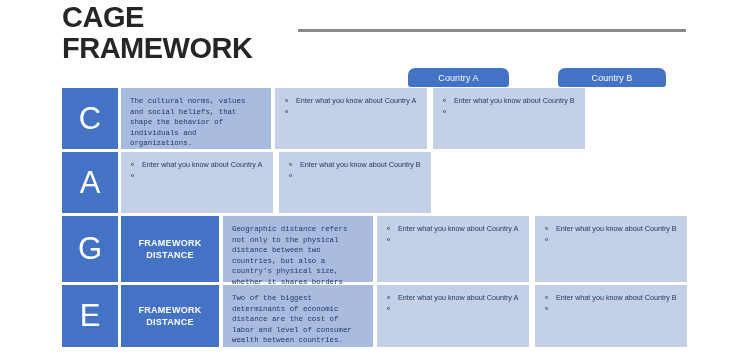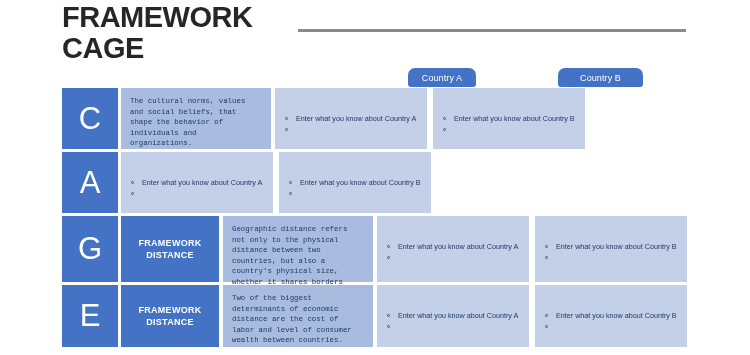--- a/index.html
+++ b/index.html
@@ -47,22 +47,22 @@
     height: 19px;
     background: #4472c4;
     border-radius: 7px 7px 3px 3px;
     color: #ffffff;
     font-size: 9px;
     display: flex;
     align-items: center;
     justify-content: center;
     letter-spacing: 0.1px;
   }
-  #tab-country-a { left: 408px; top: 68px; width: 68px; }
-  #tab-country-b { left: 558px; top: 68px; width: 85px; }
+  #tab-country-a { left: 408px; top: 68px; width: 101px; }
+  #tab-country-b { left: 558px; top: 68px; width: 108px; }
 
   
   #grid {
     position: absolute;
     left: 62px;
     top: 88px;
     width: 626px;
   }
   .row {
     display: flex;
@@ -115,21 +115,21 @@
     padding: 8px 9px 4px 9px;
     box-sizing: border-box;
     margin-right: 4px;
     font-family: Liberation Mono, monospace;
   }
 
   .cell-country {
     flex: 0 0 152px;
     width: 152px;
     background: #c3d0e8;
-    padding: 25px 6px 4px 8px;
+    padding: 7px 6px 4px 8px;
     box-sizing: border-box;
   }
   .cell-country.first { margin-right: 6px; }
 
   .bullet-list {
     list-style: none;
     margin: 0;
     padding: 0;
   }
   .bullet-item {
@@ -149,22 +149,22 @@
     height: 3px;
     border: 1px solid #44546a;
     border-radius: 50%;
     box-sizing: border-box;
   }
 </style>
 </head>
 <body>
 
 <div id="title-block">
+  <div class="title-line">CAGE</div>
   <div class="title-line">FRAMEWORK</div>
-  <div class="title-line">CAGE</div>
 </div>
 
 <div id="title-rule"></div>
 
 <div class="country-tab" id="tab-country-a">
   <span>Country A</span>
 </div>
 <div class="country-tab" id="tab-country-b">
   <span>Country B</span>
 </div>

